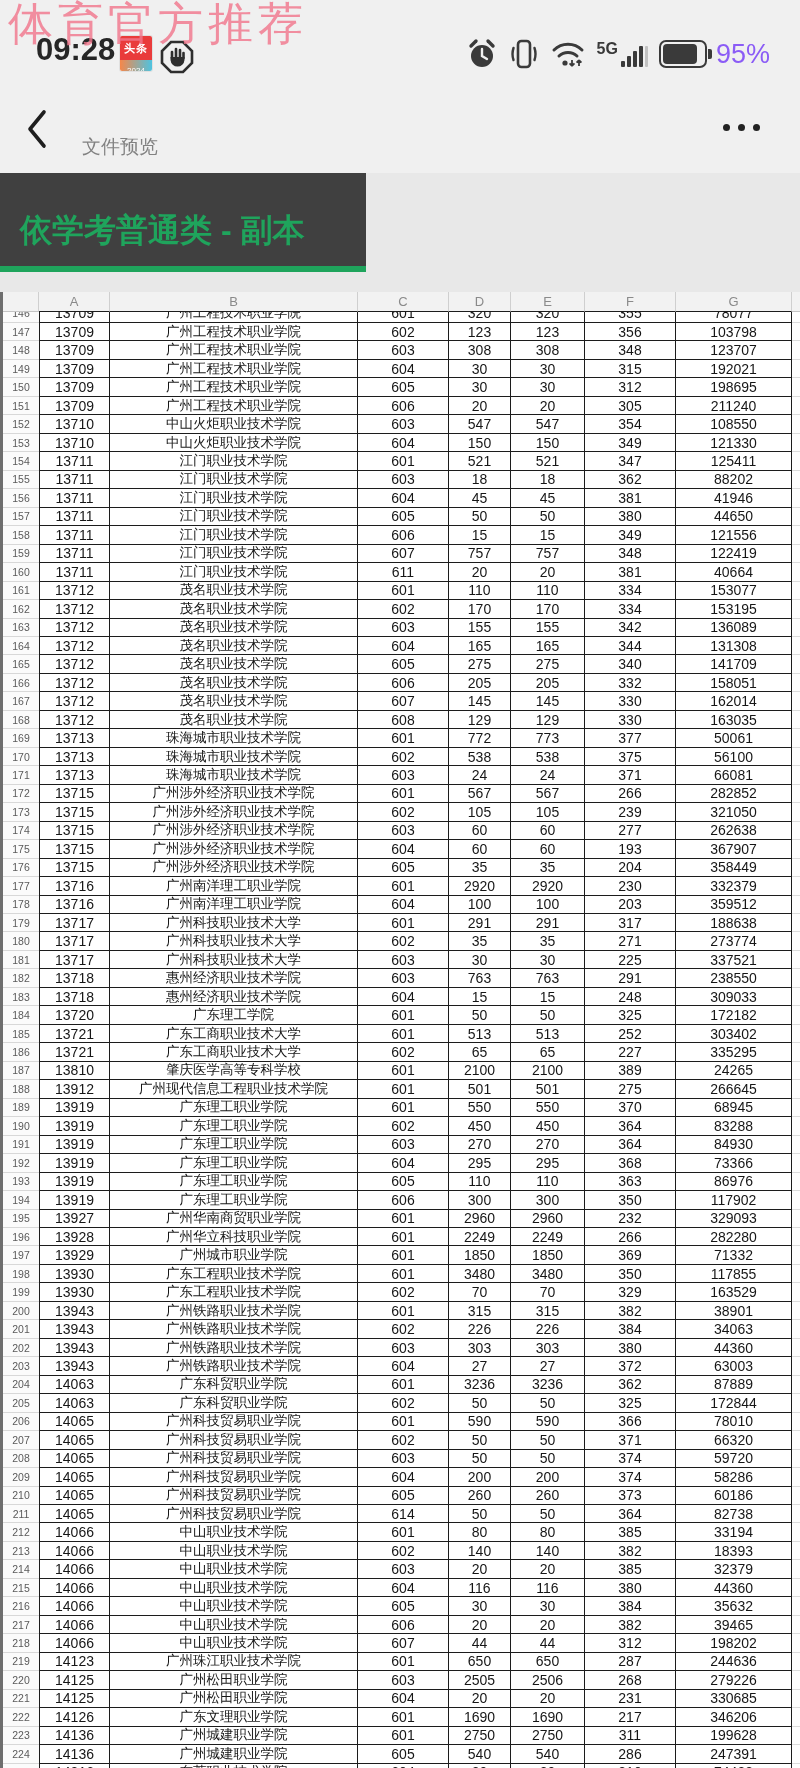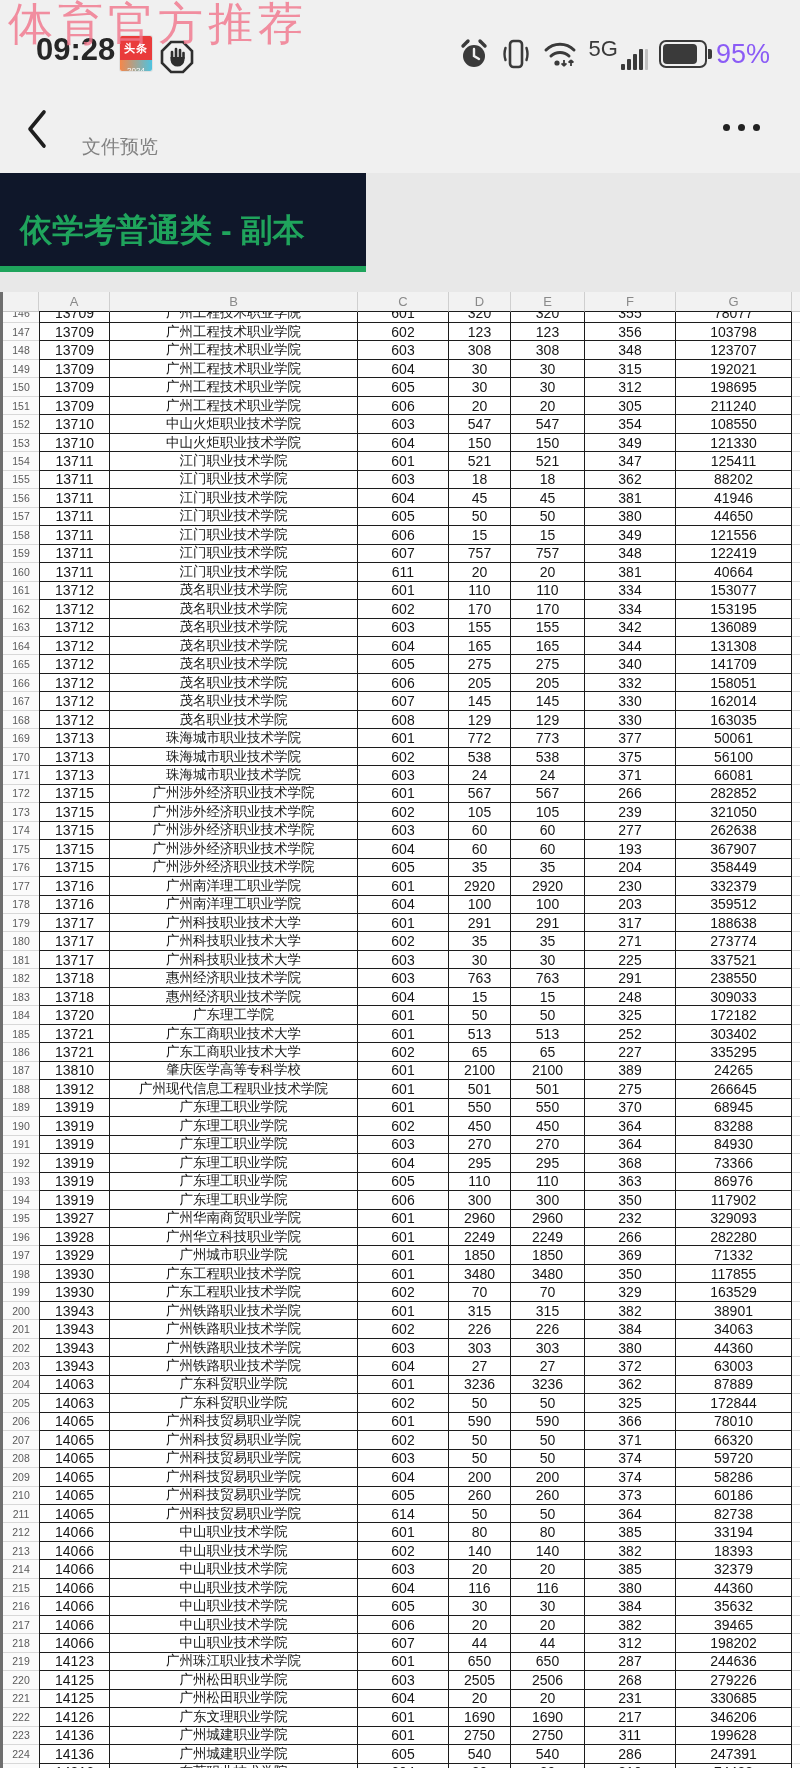--- a/index.html
+++ b/index.html
@@ -24,40 +24,40 @@
     overflow:hidden;background:#fff;box-shadow:0 0 0 1px #e0e0e0;
   }
   .tt-badge .tt-top{height:24px;background:#e93b3b;color:#fff;font-size:11px;font-weight:bold;
     display:flex;align-items:center;justify-content:center;letter-spacing:1px;}
   .tt-badge .tt-bot{height:20px;background:linear-gradient(90deg,#f5874a,#4ec3e0);
     color:#fff;font-size:8px;display:flex;align-items:center;justify-content:center;}
   .hand-oct{position:absolute;left:160px;top:40px;width:34px;height:34px;}
   .right-icons{position:absolute;right:30px;top:36px;height:36px;display:flex;align-items:center;gap:11px;}
   .sicon{display:block;}
   .net5g{display:flex;align-items:flex-end;gap:3px;}
-  .net5g .g5{font-size:22px;font-weight:normal;color:#3a3a3a;line-height:1;margin-bottom:10px;}
+  .net5g .g5{font-size:16px;font-weight:bold;color:#3a3a3a;line-height:1;margin-bottom:10px;}
   .bars{display:flex;align-items:flex-end;gap:2px;height:22px;}
   .bars i{display:block;width:4px;background:#3a3a3a;border-radius:1px;}
   .bars i.dim{background:#c2c2c2;}
   .battery{display:flex;align-items:center;}
   .batt-body{width:44px;height:24px;border:2.5px solid #3a3a3a;border-radius:7px;position:relative;}
   .batt-fill{position:absolute;left:2px;top:2px;bottom:2px;width:34px;background:#3a3a3a;border-radius:4px;}
   .batt-nub{width:4px;height:10px;background:#3a3a3a;border-radius:0 2px 2px 0;margin-left:1px;}
   .batt-text{font-size:27px;color:#8b5cf6;font-weight:500;margin-left:4px;}
   
   .navbar{position:absolute;left:0;top:88px;width:800px;height:85px;}
   .back{position:absolute;left:24px;top:18px;}
   .nav-title{position:absolute;left:80px;top:2px;width:620px;font-size:28px;font-weight:600;color:#141414;
     white-space:nowrap;overflow:hidden;}
   .nav-sub{position:absolute;left:82px;top:46px;font-size:19px;color:#828282;}
   .menu-dots{position:absolute;right:40px;top:36px;display:flex;gap:8px;}
   .menu-dots i{width:7px;height:7px;border-radius:50%;background:#222;display:block;}
   
   .tabstrip{position:absolute;left:0;top:173px;width:800px;height:119px;background:#e8e8e8;}
-  .tab-card{position:absolute;left:0;top:0;width:366px;height:99px;background:#0f172a;}
+  .tab-card{position:absolute;left:0;top:0;width:366px;height:99px;background:#404040;}
   .tab-label{position:absolute;left:20px;top:36px;font-size:32px;font-weight:bold;color:#1fa45c;white-space:nowrap;}
   .tab-underline{position:absolute;left:0;bottom:0;width:366px;height:6px;background:#1fa45c;}
   
   .sheet{position:absolute;left:0;top:292px;width:800px;height:1476px;background:#fff;
     border-left:3px solid #6e6e6e;box-sizing:border-box;}
   .hrow,.row{display:flex;width:100%;}
   .hrow{height:20px;}
   .cell{box-sizing:border-box;display:flex;align-items:center;justify-content:center;overflow:hidden;flex:none;}
   
   .c0{width:36px;} .c1{width:71px;} .c2{width:248px;} .c3{width:91px;}

